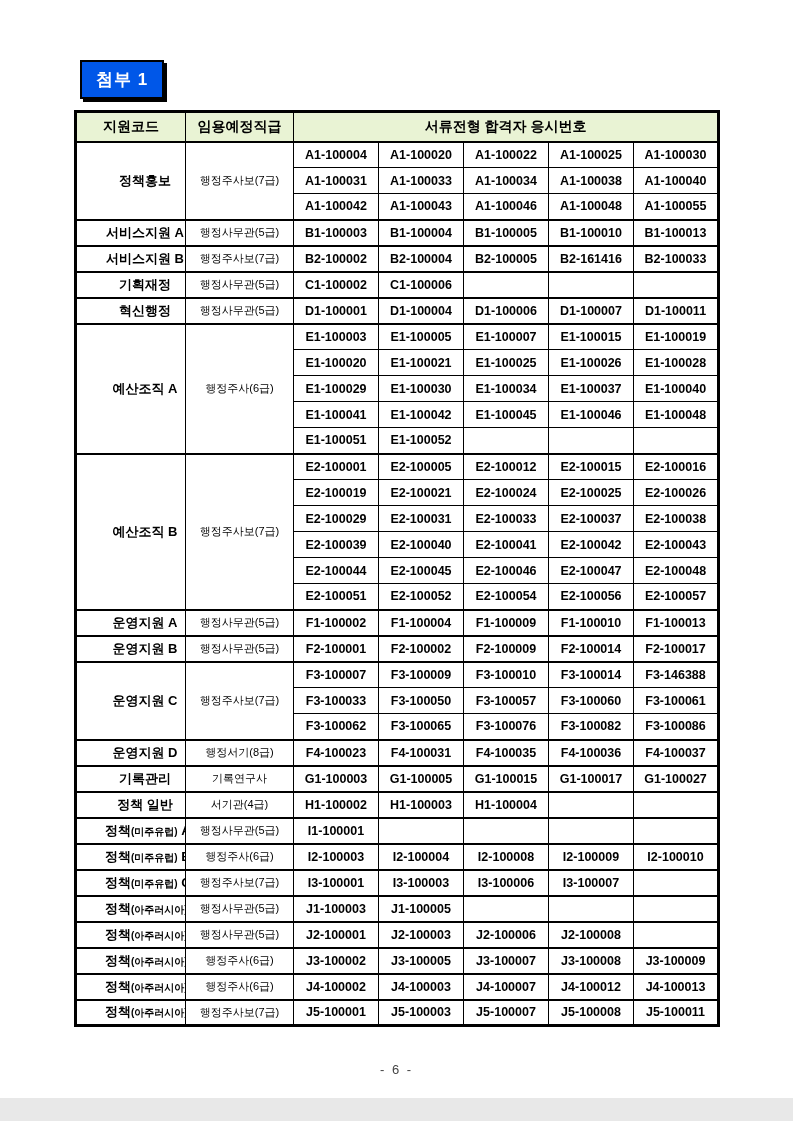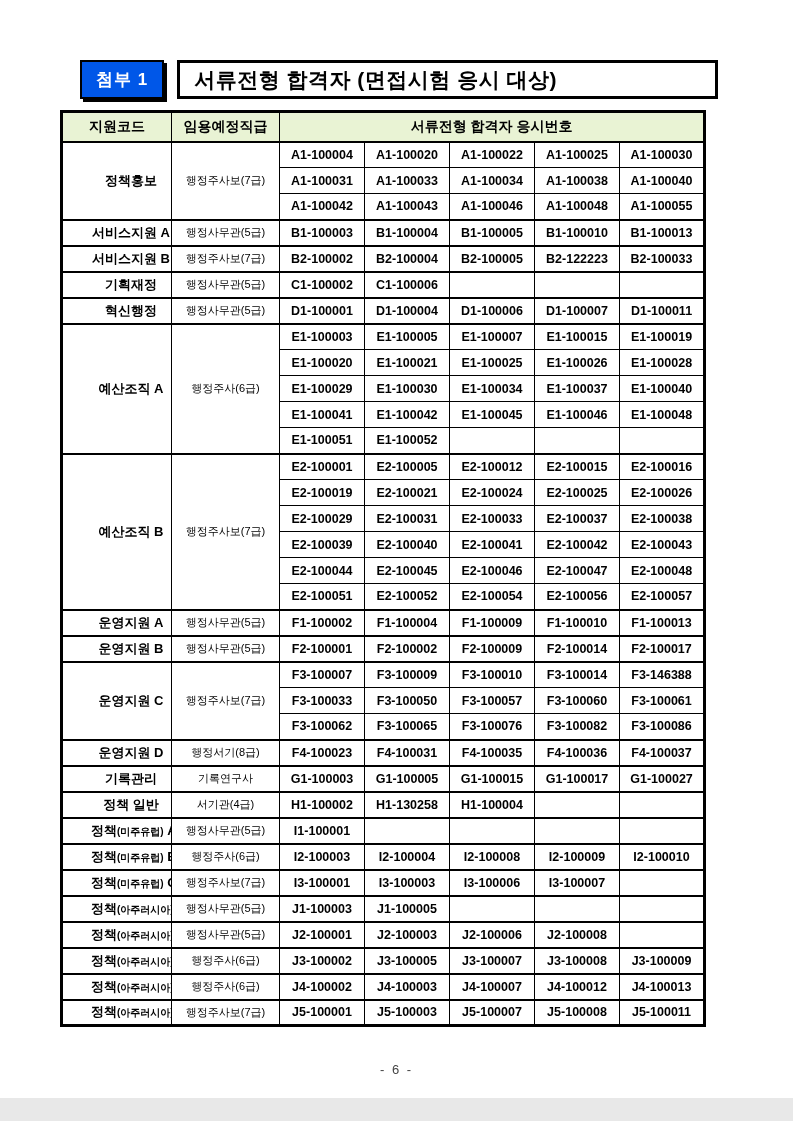--- a/index.html
+++ b/index.html
@@ -38,21 +38,21 @@
     border: 3px solid #000;
     display: flex;
     align-items: center;
     padding-left: 14px;
     font-size: 21px;
     font-weight: bold;
     letter-spacing: 0.5px;
   }
   .result-table {
     position: absolute;
-    top: 110px; left: 60px;
+    top: 110px; left: 74px;
     width: 643px;
     border-collapse: collapse;
     table-layout: fixed;
     border: 3px solid var(--border-c, #000);
   }
   .result-table th, .result-table td {
     border: 1px solid var(--border-c, #000);
     text-align: center;
     vertical-align: middle;
     overflow: hidden;
@@ -81,21 +81,20 @@
     letter-spacing: 2px;
   }
 </style>
 </head>
 <body>
 
 <div class="page">
 
   <div class="header-row">
     <div class="badge">첨부 1</div>
-    <div class="title-box">서류전형 합격자 (면접시험 응시 대상)</div>
   </div>
 
   <table class="result-table">
     <colgroup>
       <col style="width:110px">
       <col style="width:108px">
       <col style="width:85px">
         <col style="width:85px">
         <col style="width:85px">
         <col style="width:85px">
@@ -140,21 +139,21 @@
           <td class="num-cell">B1-100005</td>
           <td class="num-cell">B1-100010</td>
           <td class="num-cell">B1-100013</td>
         </tr>
         <tr class="group-start">
           <td rowspan="1" class="code-cell"><span>서비스지원 B</span></td>
           <td rowspan="1" class="grade-cell">행정주사보(7급)</td>
           <td class="num-cell">B2-100002</td>
           <td class="num-cell">B2-100004</td>
           <td class="num-cell">B2-100005</td>
-          <td class="num-cell">B2-122223</td>
+          <td class="num-cell">B2-161416</td>
           <td class="num-cell">B2-100033</td>
         </tr>
         <tr class="group-start">
           <td rowspan="1" class="code-cell"><span>기획재정</span></td>
           <td rowspan="1" class="grade-cell">행정사무관(5급)</td>
           <td class="num-cell">C1-100002</td>
           <td class="num-cell">C1-100006</td>
           <td class="num-cell"></td>
           <td class="num-cell"></td>
           <td class="num-cell"></td>
@@ -305,21 +304,21 @@
           <td class="num-cell">G1-100003</td>
           <td class="num-cell">G1-100005</td>
           <td class="num-cell">G1-100015</td>
           <td class="num-cell">G1-100017</td>
           <td class="num-cell">G1-100027</td>
         </tr>
         <tr class="group-start">
           <td rowspan="1" class="code-cell"><span>정책 일반</span></td>
           <td rowspan="1" class="grade-cell">서기관(4급)</td>
           <td class="num-cell">H1-100002</td>
-          <td class="num-cell">H1-130258</td>
+          <td class="num-cell">H1-100003</td>
           <td class="num-cell">H1-100004</td>
           <td class="num-cell"></td>
           <td class="num-cell"></td>
         </tr>
         <tr class="group-start">
           <td rowspan="1" class="code-cell"><span>정책</span><span class="sm">(미주유럽)</span><span>&nbsp;A</span></td>
           <td rowspan="1" class="grade-cell">행정사무관(5급)</td>
           <td class="num-cell">I1-100001</td>
           <td class="num-cell"></td>
           <td class="num-cell"></td>

